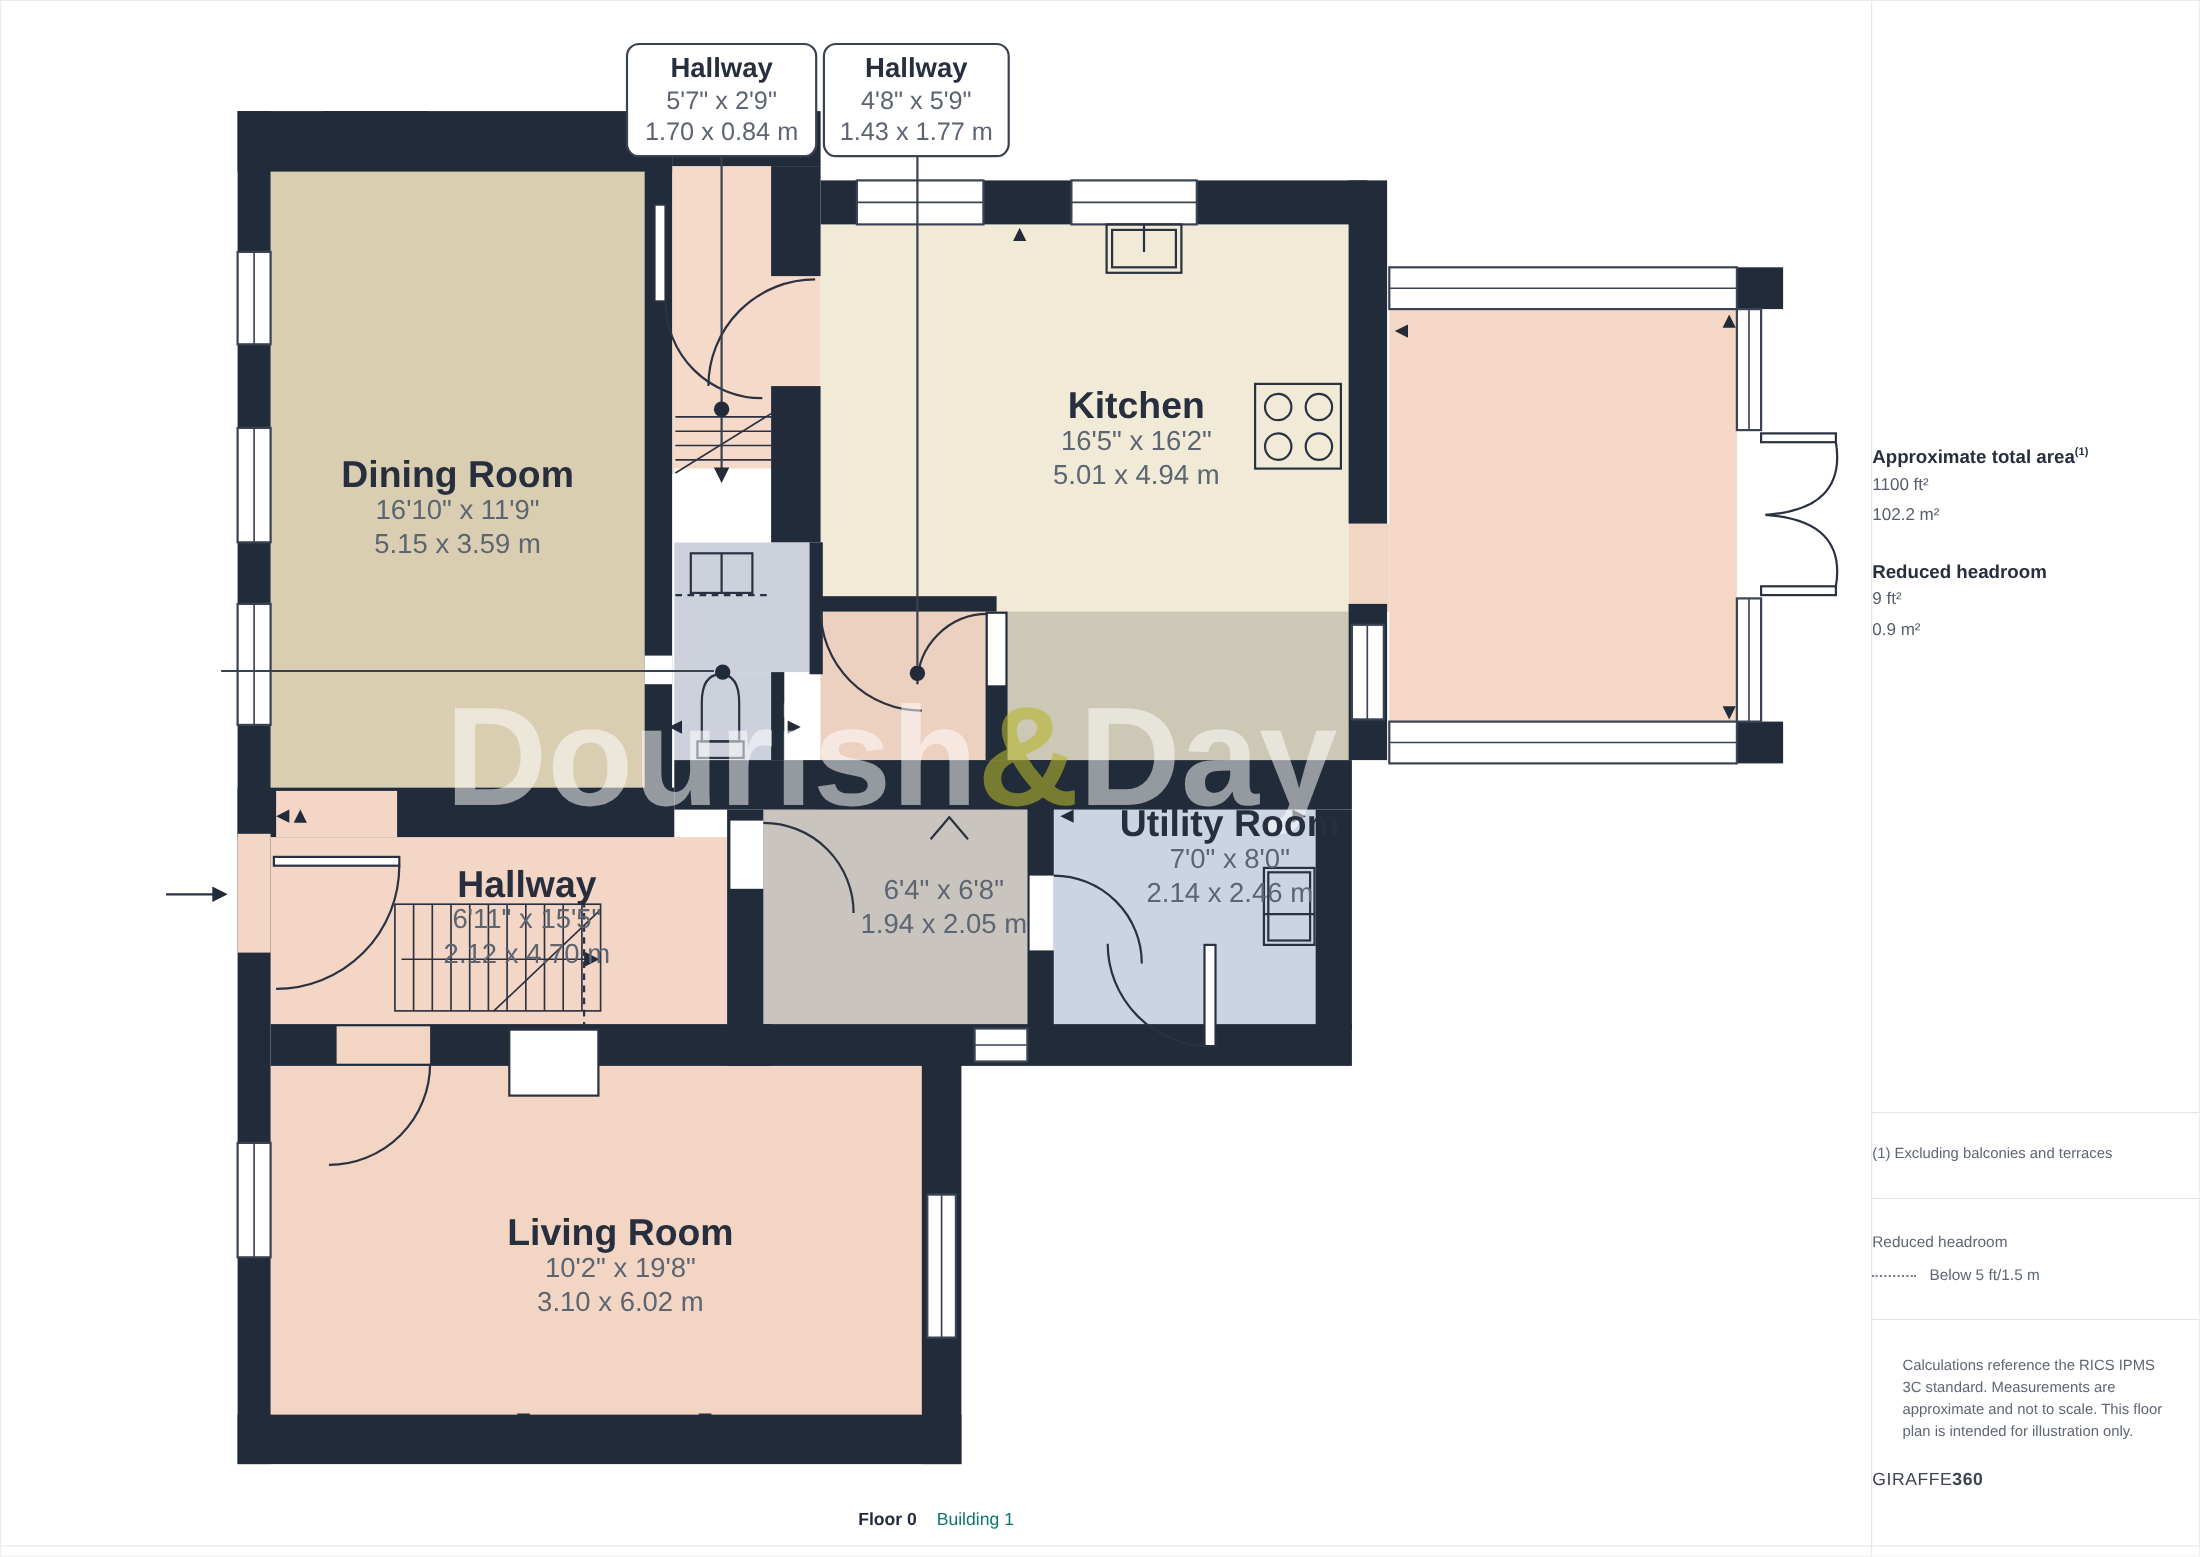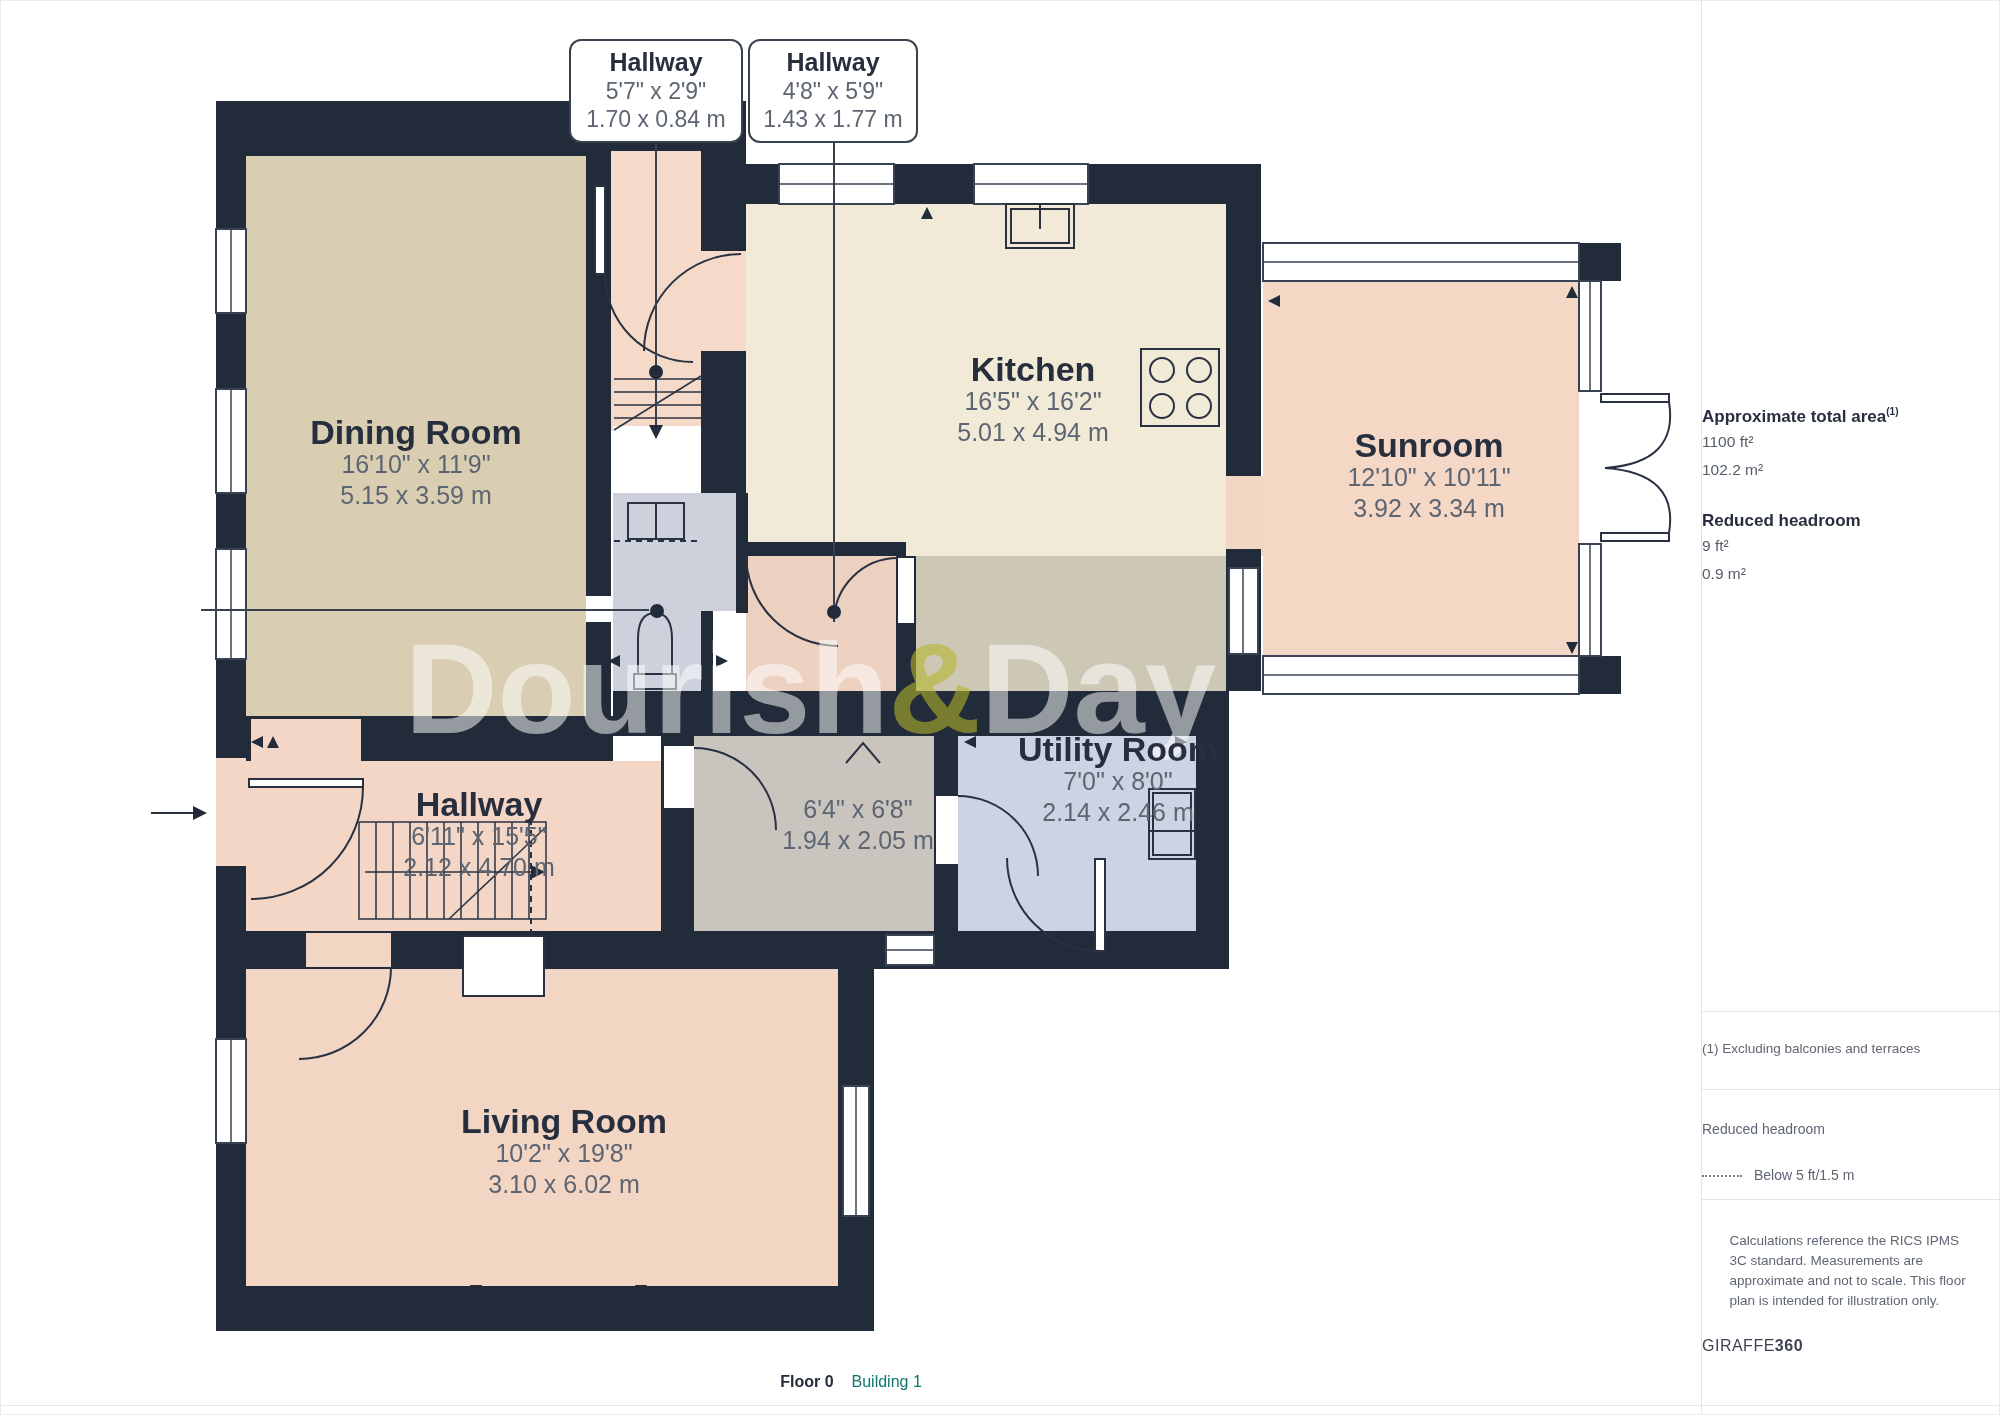--- a/index.html
+++ b/index.html
@@ -39,21 +39,21 @@
   
   .sidebar{position:absolute;left:1700px;top:0;width:300px;height:1415px;background:#fff;
            border-left:1px solid #e4e4e8;box-sizing:border-box;}
   .sb-block{position:absolute;left:0;width:100%;}
   .sb-h{font-size:17px;font-weight:bold;color:#272f3e;line-height:22px;}
   .sb-h sup{font-size:10px;}
   .sb-v{font-size:15.5px;color:#565e6b;line-height:28px;}
   .sb-divider{position:absolute;left:0;width:100%;border-top:1px solid #e4e4e8;}
   .sb-note{font-size:13.5px;color:#5f6673;}
   .sb-legend-title{font-size:14px;color:#5f6673;line-height:20px;}
-  .sb-legend-row{margin-top:28px;font-size:14px;color:#5f6673;}
+  .sb-legend-row{margin-top:12px;font-size:14px;color:#5f6673;}
   .dots{display:inline-block;width:40px;border-top:2px dotted #7a818c;vertical-align:middle;margin-right:12px;}
   .sb-disclaimer{font-size:13.5px;color:#5f6673;line-height:20px;width:244px;margin:0 auto;}
   .sb-brand{font-size:16px;color:#3d4350;letter-spacing:0.5px;margin-top:26px;}
   .sb-brand b{font-weight:bold;}
 
   
   .footer{position:absolute;left:0;top:1372px;width:1700px;display:flex;justify-content:center;gap:18px;
           font-size:16px;}
   .footer .f-floor{font-weight:bold;color:#242c3b;}
   .footer .f-building{color:#0f766e;}
@@ -266,25 +266,20 @@
   <div class="room-label" style="left:415px;top:415px">
     <div class="rname">Dining Room</div>
     <div class="rdim">16'10" x 11'9"</div>
     <div class="rdim">5.15 x 3.59 m</div>
   </div>
   <div class="room-label" style="left:1032px;top:352px">
     <div class="rname">Kitchen</div>
     <div class="rdim">16'5" x 16'2"</div>
     <div class="rdim">5.01 x 4.94 m</div>
   </div>
-  <div class="room-label" style="left:1428px;top:428px">
-    <div class="rname">Sunroom</div>
-    <div class="rdim">12'10" x 10'11"</div>
-    <div class="rdim">3.92 x 3.34 m</div>
-  </div>
   <div class="room-label" style="left:1117px;top:732px">
     <div class="rname">Utility Room</div>
     <div class="rdim">7'0" x 8'0"</div>
     <div class="rdim">2.14 x 2.46 m</div>
   </div>
   <div class="room-label" style="left:857px;top:793px">
     <div class="rdim">6'4" x 6'8"</div>
     <div class="rdim">1.94 x 2.05 m</div>
   </div>
   <div class="room-label" style="left:478px;top:787px">

